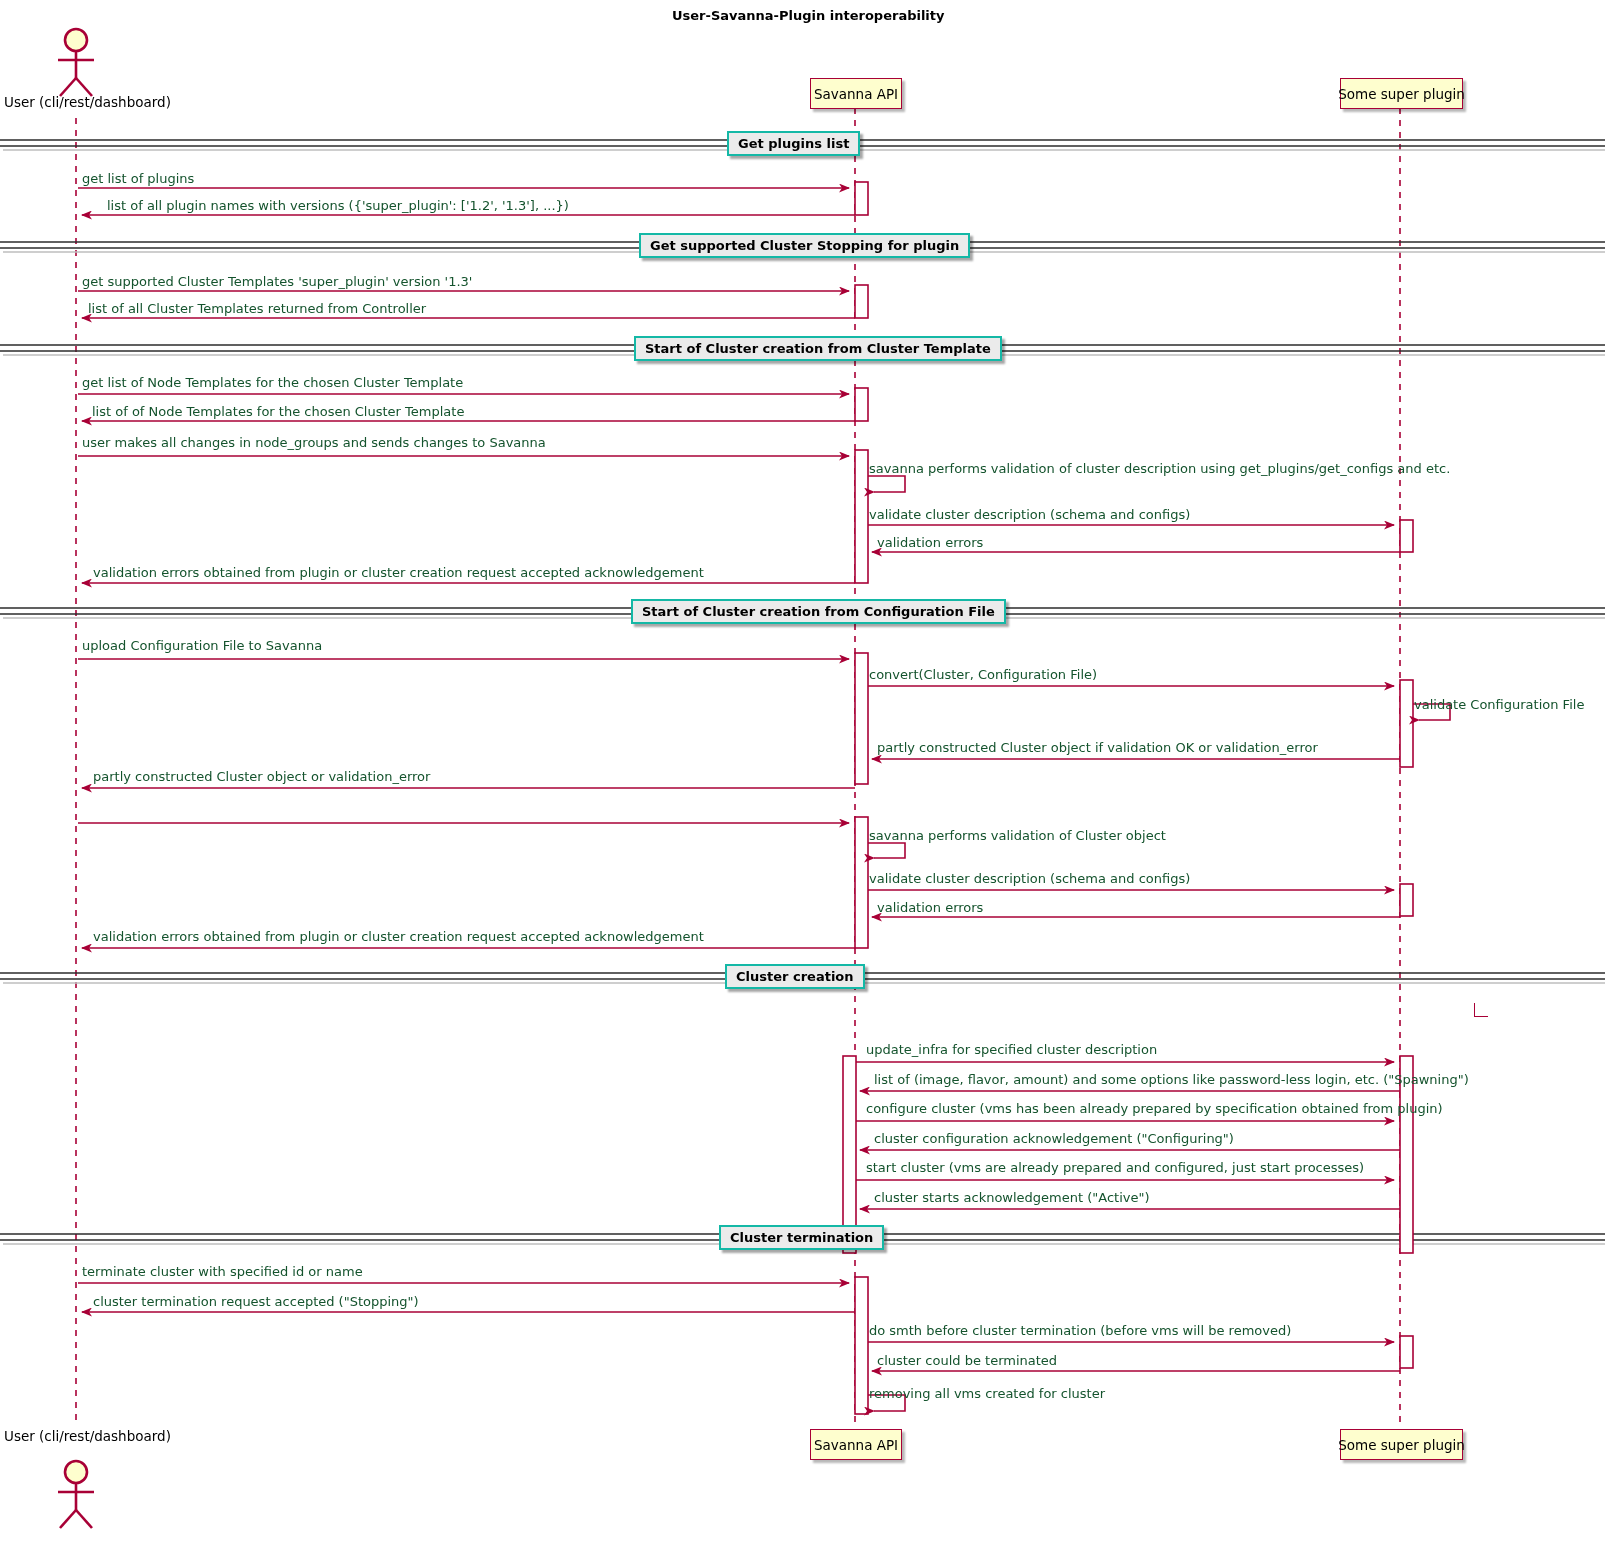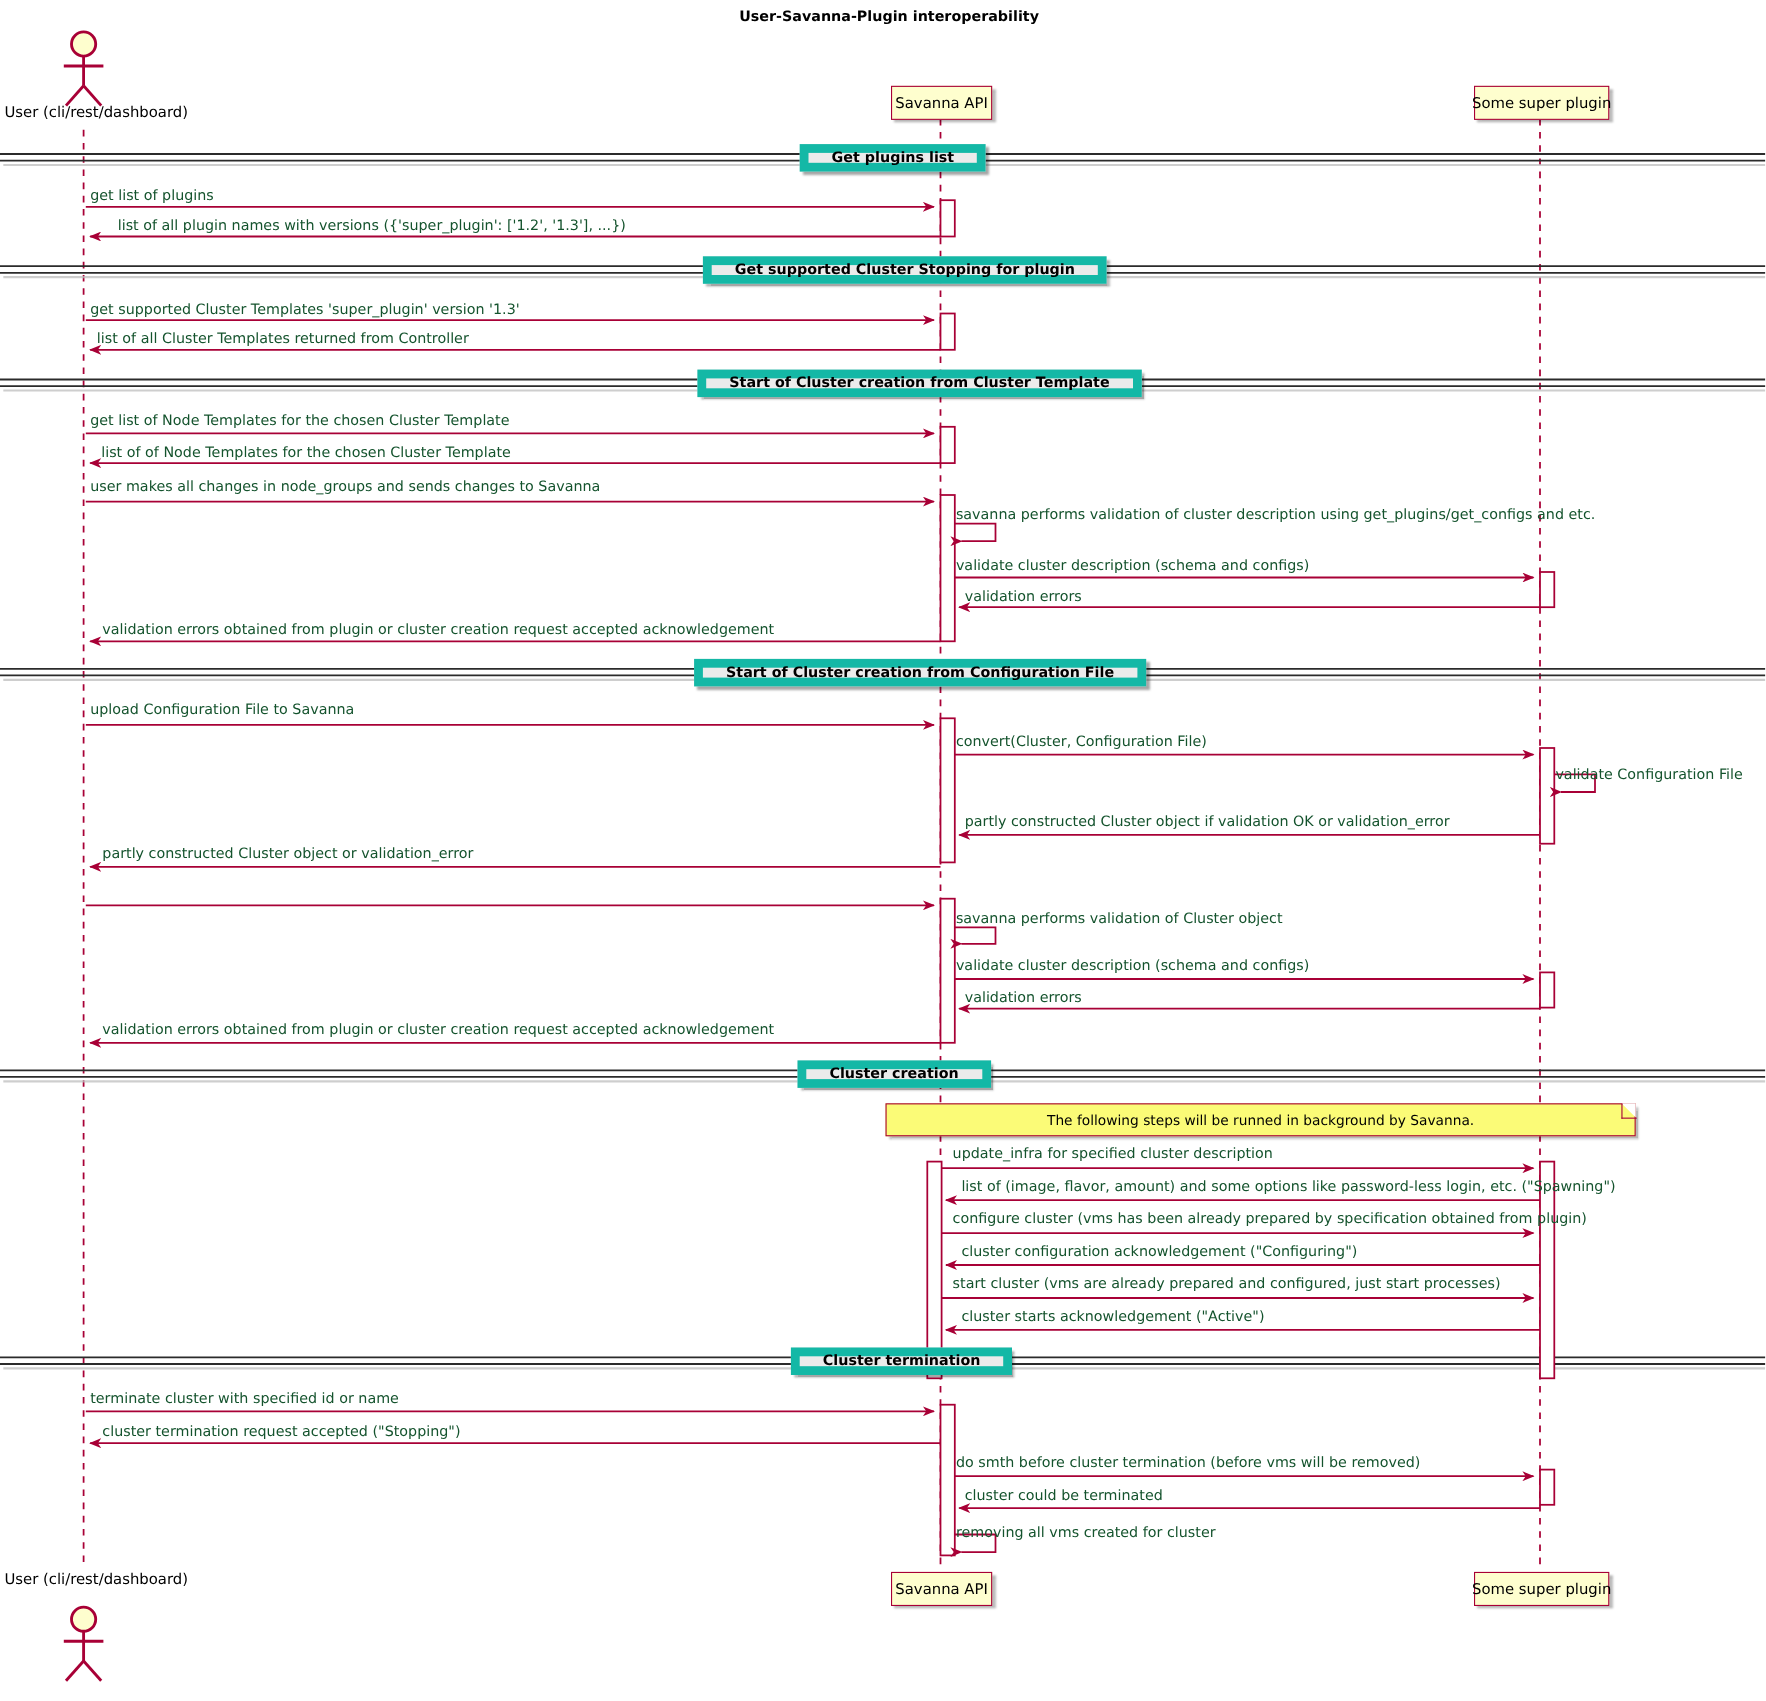--- a/index.html
+++ b/index.html
@@ -12,24 +12,24 @@
 
   
   .pbox{position:absolute;background:#FEFECE;border:1.6px solid #A80036;
         box-shadow:3px 3px 2px rgba(0,0,0,.28);display:flex;align-items:center;
         justify-content:center;font-size:13.5px;color:#000;white-space:nowrap;}
 
   
   .alabel{position:absolute;font-size:13.5px;color:#000;white-space:nowrap;}
 
   
-  .divlbl{position:absolute;background:#EBEBEB;border:8px solid #14b8a6;
+  .divlbl{position:absolute;background:#EBEBEB;border:2px solid #14b8a6;
           box-shadow:3px 3px 2px rgba(0,0,0,.35);font-weight:bold;font-size:13px;
           color:#000;display:flex;align-items:center;justify-content:center;
-          white-space:nowrap;padding:0 21px;box-sizing:border-box;}
+          white-space:nowrap;padding:0 9px;box-sizing:border-box;}
 
   
   .note{position:absolute;background:#FBFB77;border:1.3px solid #A80036;
         box-shadow:3px 3px 2px rgba(0,0,0,.28);font-size:12.5px;color:#000;
         display:flex;align-items:center;justify-content:center;box-sizing:border-box;}
   .notefold{position:absolute;width:0;height:0;border-style:solid;
             border-width:0 13px 13px 0;border-color:transparent #fff transparent transparent;}
   .notefold2{position:absolute;background:transparent;border-left:1.3px solid #A80036;
              border-bottom:1.3px solid #A80036;}
 </style>
@@ -191,23 +191,20 @@
   <div class="divlbl" style="left:631px;top:599px;height:25px;">
     <span>Start of Cluster creation from Configuration File</span>
   </div>
   <div class="divlbl" style="left:725px;top:964px;height:25px;">
     <span>Cluster creation</span>
   </div>
   <div class="divlbl" style="left:719px;top:1225px;height:25px;">
     <span>Cluster termination</span>
   </div>
 
-  <div class="note" style="left:805px;top:1003px;width:682px;height:30px;">
-    <span>The following steps will be runned in background by Savanna.</span>
-  </div>
   <div class="notefold" style="left:1474px;top:1003px;"></div>
   <div class="notefold2" style="left:1474px;top:1003px;width:13px;height:13px;"></div>
 
   <div class="lbl" style="left:82px;top:172px;">get list of plugins</div>
   <div class="lbl" style="left:88px;top:199px;margin-left:19px;">list of all plugin names with versions ({'super_plugin': ['1.2', '1.3'], ...})</div>
   <div class="lbl" style="left:82px;top:275px;">get supported Cluster Templates 'super_plugin' version '1.3'</div>
   <div class="lbl" style="left:88px;top:302px;">list of all Cluster Templates returned from Controller</div>
   <div class="lbl" style="left:82px;top:376px;">get list of Node Templates for the chosen Cluster Template</div>
   <div class="lbl" style="left:92px;top:405px;text-align:center;">list of of Node Templates for the chosen Cluster Template</div>
   <div class="lbl" style="left:82px;top:436px;">user makes all changes in node_groups and sends changes to Savanna</div>

